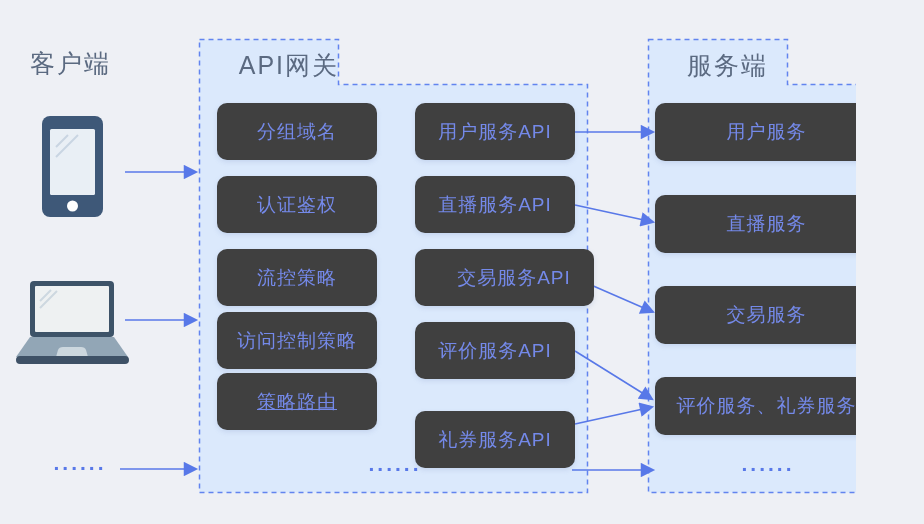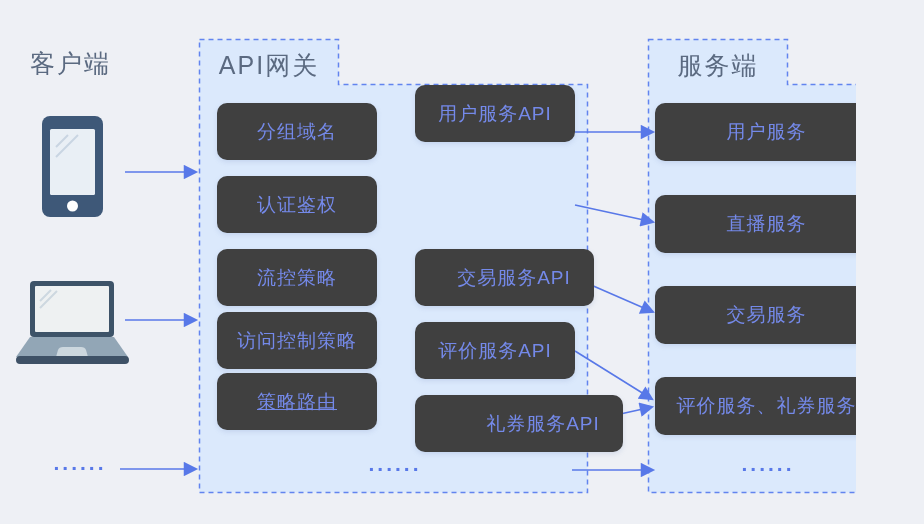--- a/index.html
+++ b/index.html
@@ -14,21 +14,21 @@
     overflow:hidden;
   }
   #diagram-svg { position:absolute; left:0; top:0; }
   .section-title {
     position:absolute;
     color:#5b6a81;
     font-size:25px;
     letter-spacing:2px;
     white-space:nowrap;
   }
-  .section-title.centered { text-align:center; }
+  .section-title.centered { text-align:right; }
   .box {
     position:absolute;
     height:57px;
     background:#404040;
     border-radius:10px;
     box-shadow:0 2px 5px rgba(120,140,190,0.22);
     display:flex; align-items:center; justify-content:center;
     color:#7489e9;
     font-size:19px;
     letter-spacing:1px;
@@ -87,32 +87,33 @@
     <line x1="575" y1="132" x2="653" y2="132" stroke="#5878e8" stroke-width="1.6" marker-end="url(#ah)"></line>
     <line x1="575" y1="205" x2="653" y2="222" stroke="#5878e8" stroke-width="1.6" marker-end="url(#ah)"></line>
     <line x1="575" y1="278" x2="653" y2="312" stroke="#5878e8" stroke-width="1.6" marker-end="url(#ah)"></line>
     <line x1="575" y1="351" x2="652" y2="399" stroke="#5878e8" stroke-width="1.6" marker-end="url(#ah)"></line>
     <line x1="575" y1="424" x2="652" y2="407" stroke="#5878e8" stroke-width="1.6" marker-end="url(#ah)"></line>
     <line x1="572" y1="470" x2="653" y2="470" stroke="#5878e8" stroke-width="1.6" marker-end="url(#ah)"></line>
   </svg>
 
   <div class="section-title" style="left:30px; top:47px;">客户端</div>
   <div class="section-title centered" style="left:199px; top:49px; width:140px;">API网关</div>
-  <div class="section-title centered" style="left:648px; top:49px; width:140px;font-family:Liberation Mono, monospace;">服务端</div>
+  <div class="section-title centered" style="left:628px; top:49px; width:140px;font-family:Liberation Mono, monospace;">服务端</div>
 
   <div class="box policy" style="top:103px;">分组域名</div>
   <div class="box policy" style="top:176px;">认证鉴权</div>
   <div class="box policy" style="top:249px;">流控策略</div>
   <div class="box policy" style="top:312px;">访问控制策略</div>
   <div class="box policy" style="top:373px;text-decoration:underline;">策略路由</div>
 
-  <div class="box api" style="top:85px;">用户服务API</div>
+  <div class="box api" style="top:103px;">用户服务API</div>
+  <div class="box api" style="top:176px;">直播服务API</div>
   <div class="box api" style="top:249px;padding-left:19px;">交易服务API</div>
   <div class="box api" style="top:322px;">评价服务API</div>
-  <div class="box api" style="top:395px;padding-left:48px;">礼券服务API</div>
+  <div class="box api" style="top:411px;">礼券服务API</div>
 
   <div class="box service" style="top:103px;">用户服务</div>
   <div class="box service" style="top:195px;">直播服务</div>
   <div class="box service" style="top:286px;">交易服务</div>
   <div class="box service" style="top:377px;">评价服务、礼券服务</div>
 
   <div class="ellipsis" style="left:44px; top:452px; width:72px;">......</div>
   <div class="ellipsis" style="left:333px; top:453px; width:124px;">......</div>
   <div class="ellipsis" style="left:706px; top:453px; width:124px;">......</div>
 

